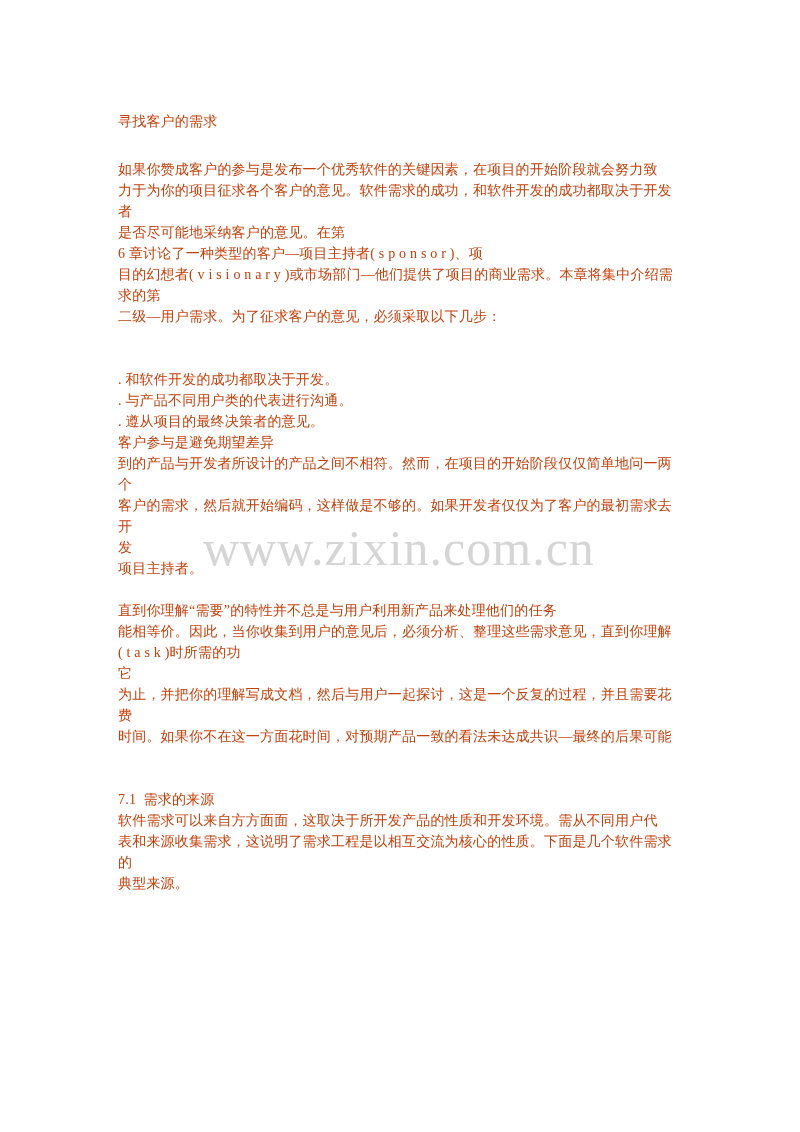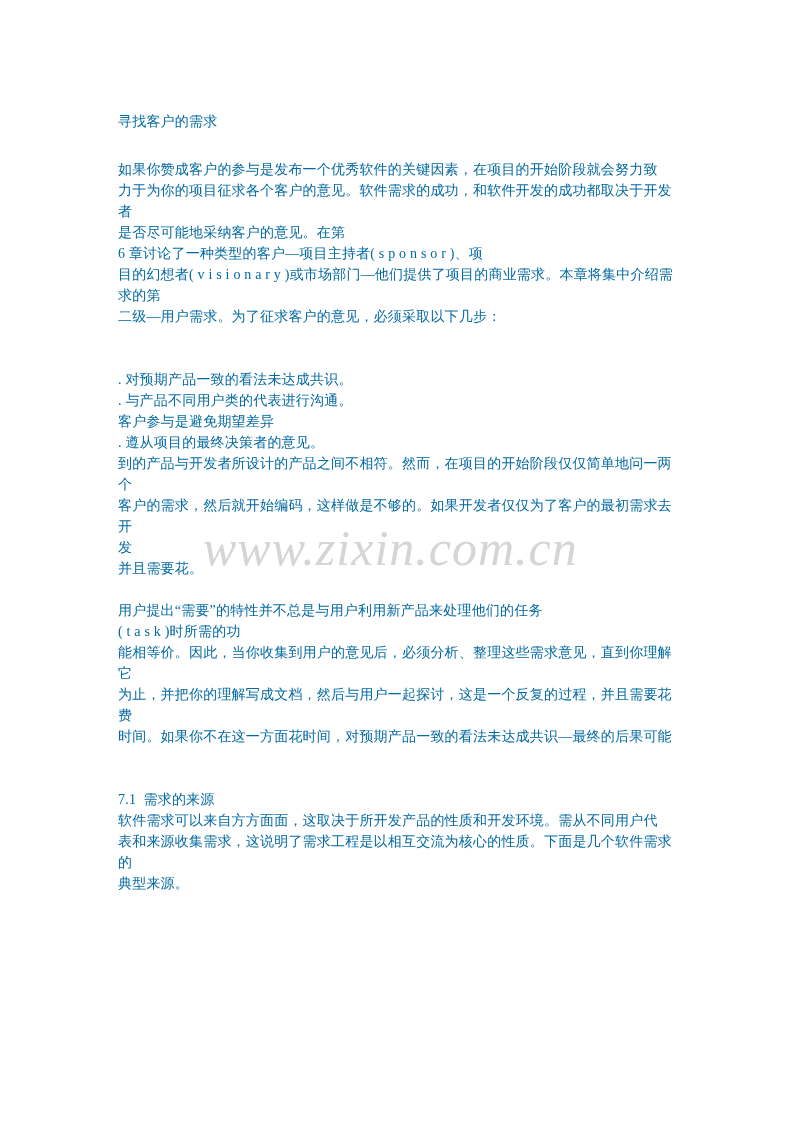--- a/index.html
+++ b/index.html
@@ -23,29 +23,28 @@
     position: absolute;
     left: 203px;
     top: 522px;
     font-size: 50px;
     line-height: 52px;
     letter-spacing: 1px;
     color: #d5d5d5;
     white-space: nowrap;
     z-index: 0;
     font-family: "Liberation Serif", "DejaVu Serif", serif;
-    font-style: italic;
   }
   .text-block {
     position: absolute;
     left: 118px;
     top: 111px;
     width: 580px;
     z-index: 1;
-    color: #0369a1;
+    color: #c2410c;
     font-size: 14px;
   }
   .line {
     height: 21px;
     line-height: 21px;
     white-space: pre;
     letter-spacing: 0.2px;
   }
   .line.title-line {
     margin-bottom: 6px;
@@ -62,34 +61,34 @@
       <div class="line">如果你赞成客户的参与是发布一个优秀软件的关键因素，在项目的开始阶段就会努力致</div>
       <div class="line">力于为你的项目征求各个客户的意见。软件需求的成功，和软件开发的成功都取决于开发</div>
       <div class="line">者</div>
       <div class="line">是否尽可能地采纳客户的意见。在第</div>
       <div class="line">6 章讨论了一种类型的客户—项目主持者( s p o n s o r )、项</div>
       <div class="line">目的幻想者( v i s i o n a r y )或市场部门—他们提供了项目的商业需求。本章将集中介绍需</div>
       <div class="line">求的第</div>
       <div class="line">二级—用户需求。为了征求客户的意见，必须采取以下几步：</div>
       <div class="line">&nbsp;</div>
       <div class="line">&nbsp;</div>
-      <div class="line">. 对预期产品一致的看法未达成共识。</div>
+      <div class="line">. 和软件开发的成功都取决于开发。</div>
       <div class="line">. 与产品不同用户类的代表进行沟通。</div>
+      <div class="line">. 遵从项目的最终决策者的意见。</div>
       <div class="line">客户参与是避免期望差异</div>
-      <div class="line">. 遵从项目的最终决策者的意见。</div>
       <div class="line">到的产品与开发者所设计的产品之间不相符。然而，在项目的开始阶段仅仅简单地问一两</div>
       <div class="line">个</div>
       <div class="line">客户的需求，然后就开始编码，这样做是不够的。如果开发者仅仅为了客户的最初需求去</div>
       <div class="line">开</div>
       <div class="line">发</div>
-      <div class="line">并且需要花。</div>
+      <div class="line">项目主持者。</div>
       <div class="line">&nbsp;</div>
-      <div class="line">用户提出“需要”的特性并不总是与用户利用新产品来处理他们的任务</div>
+      <div class="line">直到你理解“需要”的特性并不总是与用户利用新产品来处理他们的任务</div>
+      <div class="line">能相等价。因此，当你收集到用户的意见后，必须分析、整理这些需求意见，直到你理解</div>
       <div class="line">( t a s k )时所需的功</div>
-      <div class="line">能相等价。因此，当你收集到用户的意见后，必须分析、整理这些需求意见，直到你理解</div>
       <div class="line">它</div>
       <div class="line">为止，并把你的理解写成文档，然后与用户一起探讨，这是一个反复的过程，并且需要花</div>
       <div class="line">费</div>
       <div class="line">时间。如果你不在这一方面花时间，对预期产品一致的看法未达成共识—最终的后果可能</div>
       <div class="line">&nbsp;</div>
       <div class="line">&nbsp;</div>
       <div class="line">7.1  需求的来源</div>
       <div class="line">软件需求可以来自方方面面，这取决于所开发产品的性质和开发环境。需从不同用户代</div>
       <div class="line">表和来源收集需求，这说明了需求工程是以相互交流为核心的性质。下面是几个软件需求</div>
       <div class="line">的</div>

